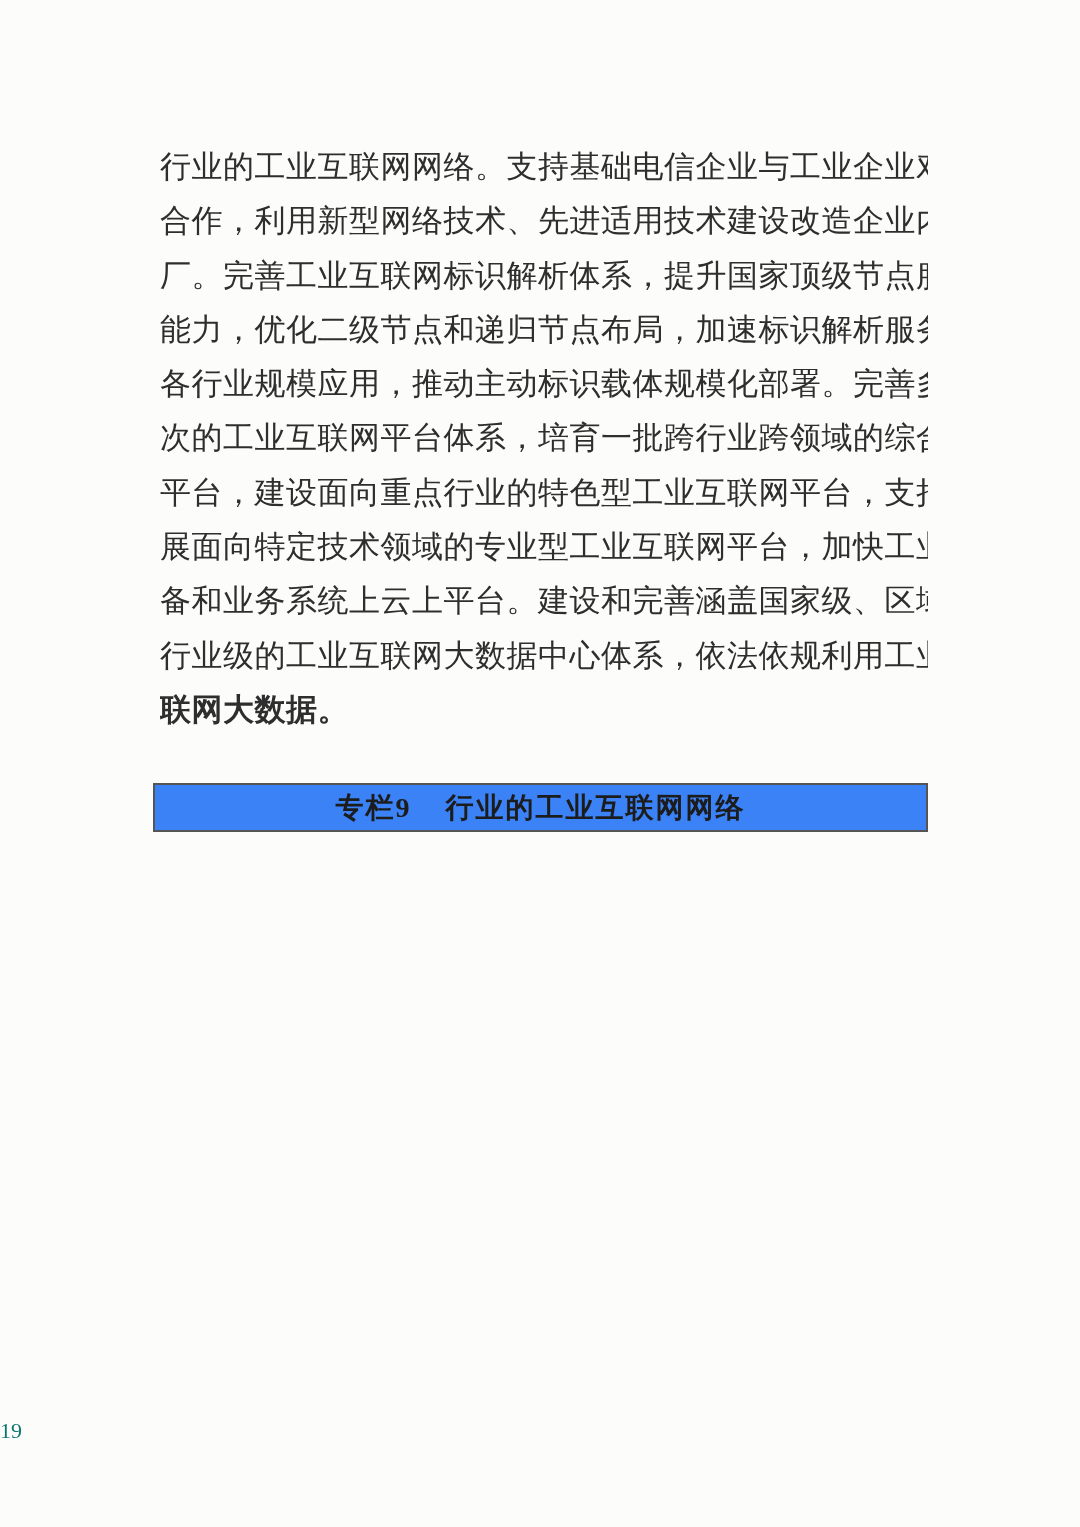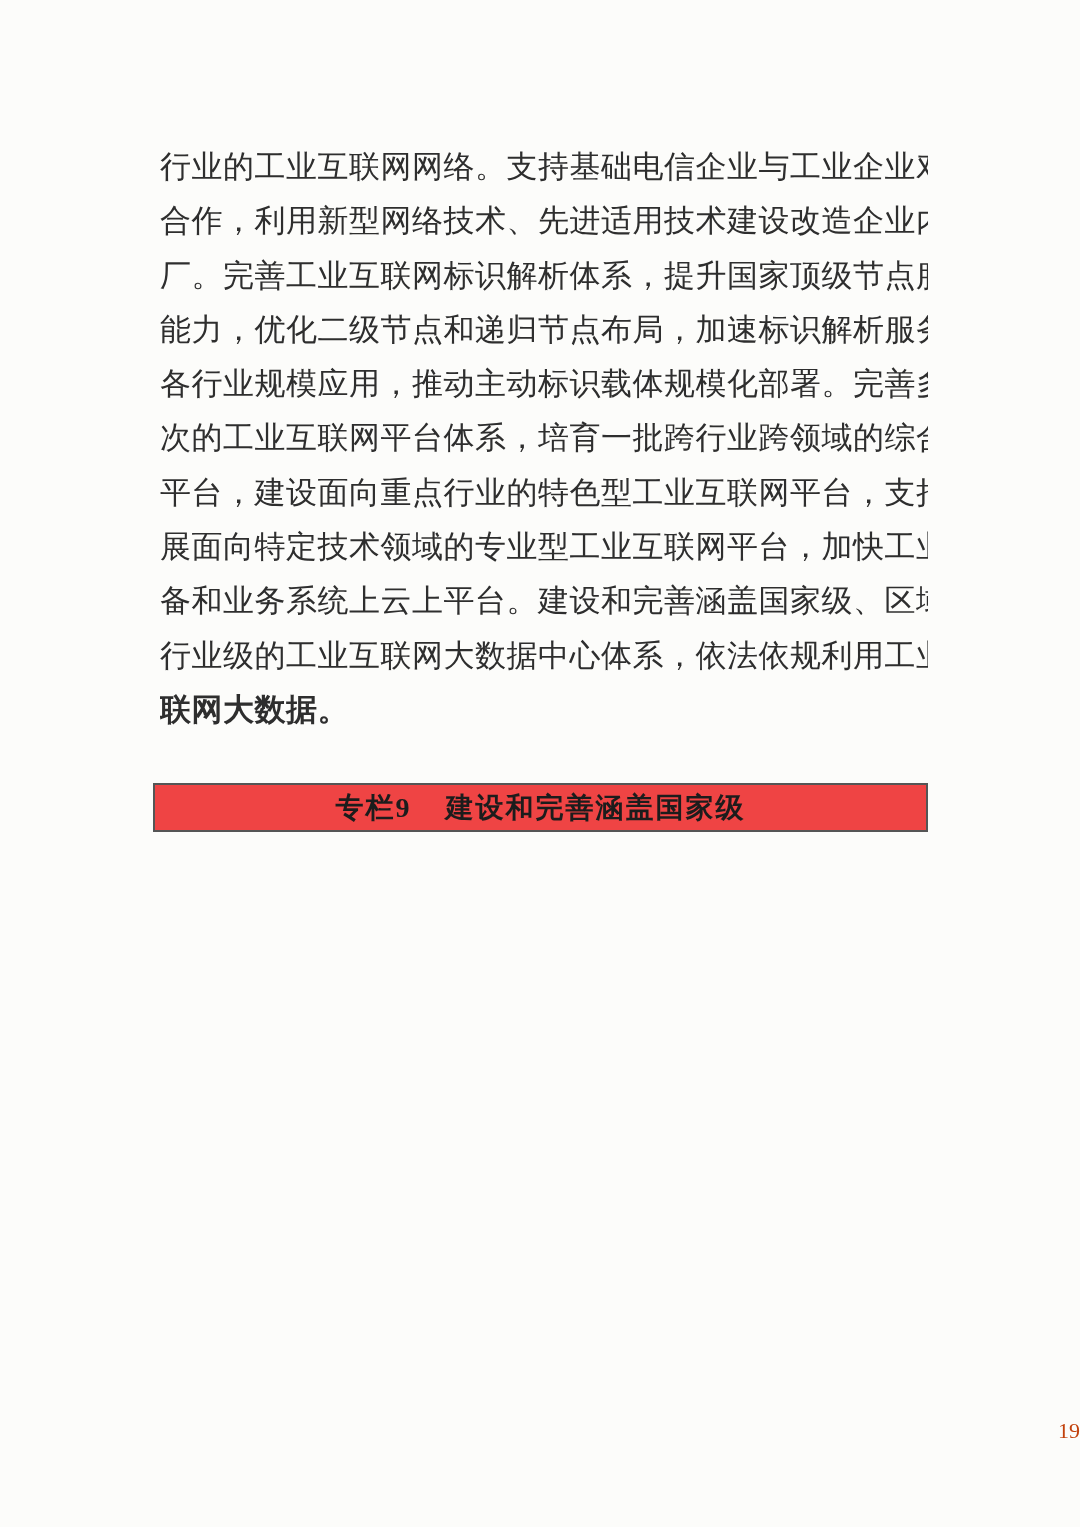--- a/index.html
+++ b/index.html
@@ -42,41 +42,41 @@
     text-align-last: left;
     font-weight: bold;
   }
   .callout-box {
     position: absolute;
     left: 153px;
     top: 783px;
     width: 771px;
     height: 45px;
     border: 2px solid #555555;
-    background: #ef4444;
+    background: #3b82f6;
     display: flex;
     align-items: center;
     justify-content: center;
     font-weight: bold;
     font-size: 28px;
     color: #1c1c1c;
     letter-spacing: 2px;
   }
   .callout-box .callout-gap {
     display: inline-block;
     width: 34px;
   }
   .page-number {
     position: absolute;
     left: 0;
     top: 1418px;
     width: 1080px;
-    text-align: right;
+    text-align: left;
     font-size: 22px;
-    color: #c2410c;
+    color: #0f766e;
   }
 </style>
 </head>
 <body>
 
 <div class="page">
 
   <div class="body-text">
       <div class="line">行业的工业互联网网络。支持基础电信企业与工业企业对接</div>
       <div class="line">合作，利用新型网络技术、先进适用技术建设改造企业内网，</div>
@@ -87,18 +87,18 @@
       <div class="line">平台，建设面向重点行业的特色型工业互联网平台，支持发</div>
       <div class="line">展面向特定技术领域的专业型工业互联网平台，加快工业设</div>
       <div class="line">备和业务系统上云上平台。建设和完善涵盖国家级、区域级、</div>
       <div class="line">行业级的工业互联网大数据中心体系，依法依规利用工业互</div>
       <div class="line">联网大数据。</div>
     </div>
 
   <div class="callout-box">
     <span>专栏9</span>
     <span class="callout-gap"></span>
-    <span>建设和完善涵盖国家级</span>
+    <span>行业的工业互联网网络</span>
   </div>
 
   <div class="page-number">19</div>
 
 </div>
 
 </body></html>

